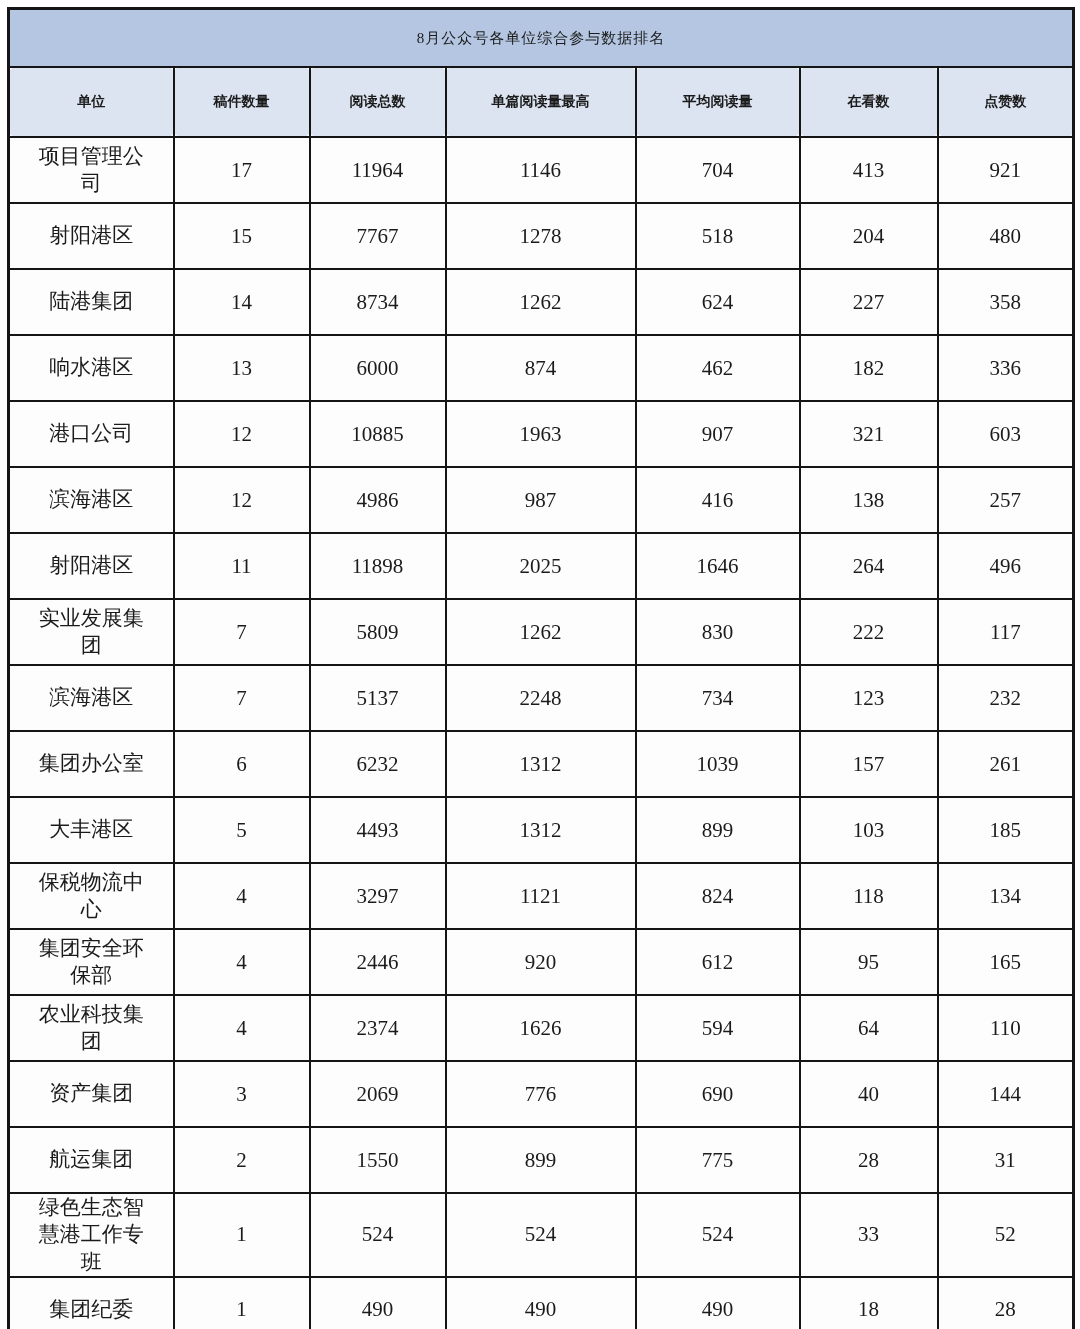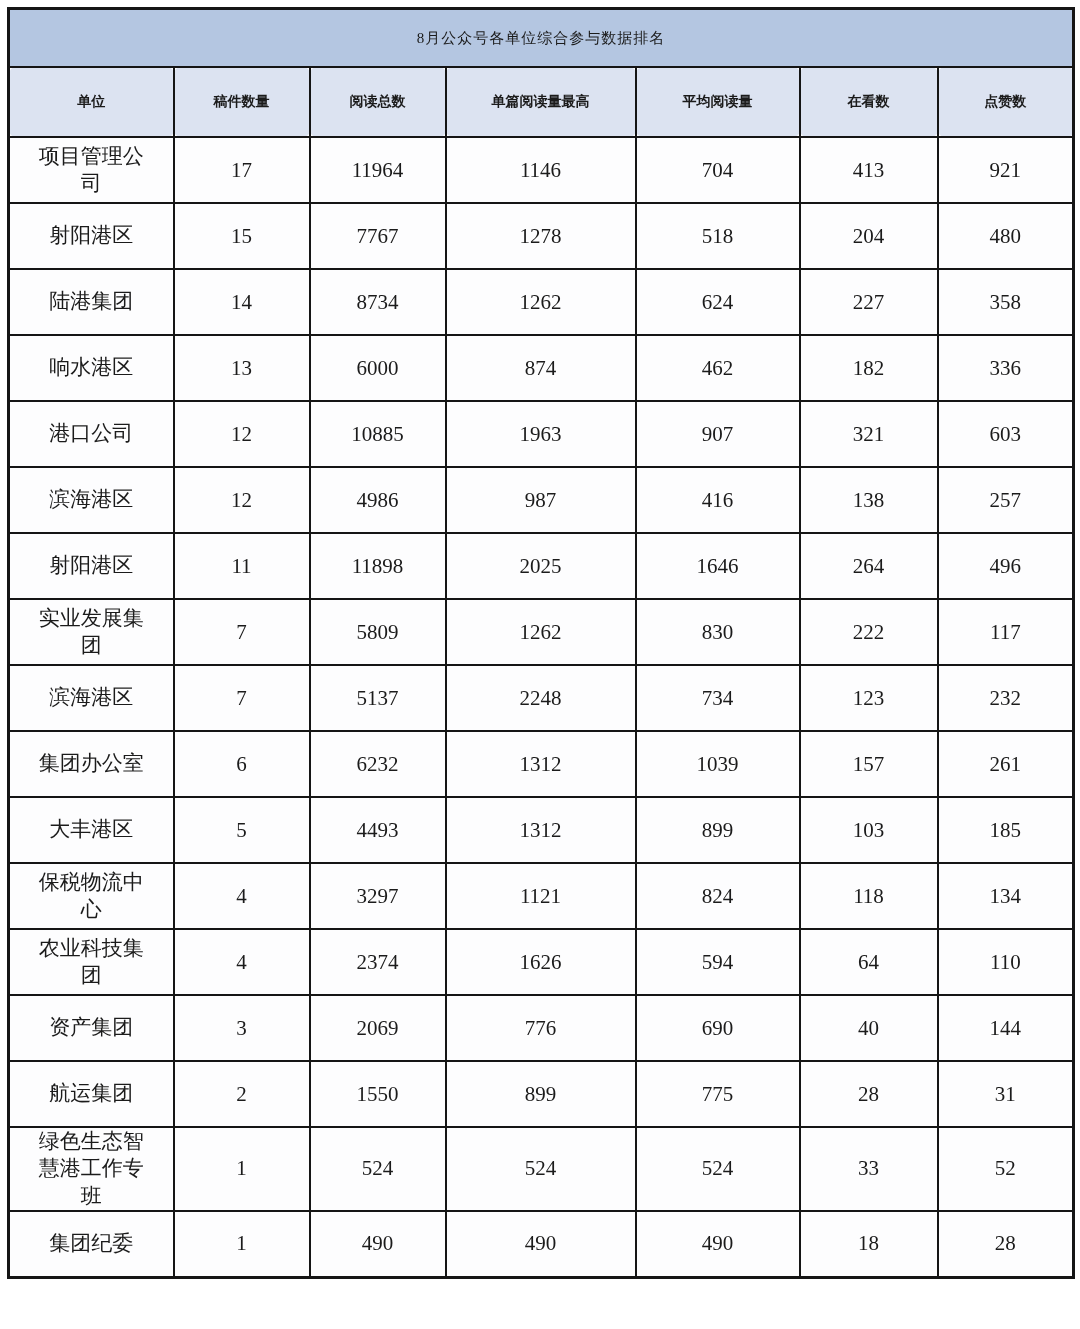--- a/index.html
+++ b/index.html
@@ -189,20 +189,29 @@
         <tr>
           <td class="unit">保税物流中心</td>
           <td>4</td>
           <td>3297</td>
           <td>1121</td>
           <td>824</td>
           <td>118</td>
           <td>134</td>
         </tr>
         <tr>
+          <td class="unit">集团安全环保部</td>
+          <td>4</td>
+          <td>2446</td>
+          <td>920</td>
+          <td>612</td>
+          <td>95</td>
+          <td>165</td>
+        </tr>
+        <tr>
           <td class="unit">农业科技集团</td>
           <td>4</td>
           <td>2374</td>
           <td>1626</td>
           <td>594</td>
           <td>64</td>
           <td>110</td>
         </tr>
         <tr>
           <td class="unit">资产集团</td>

